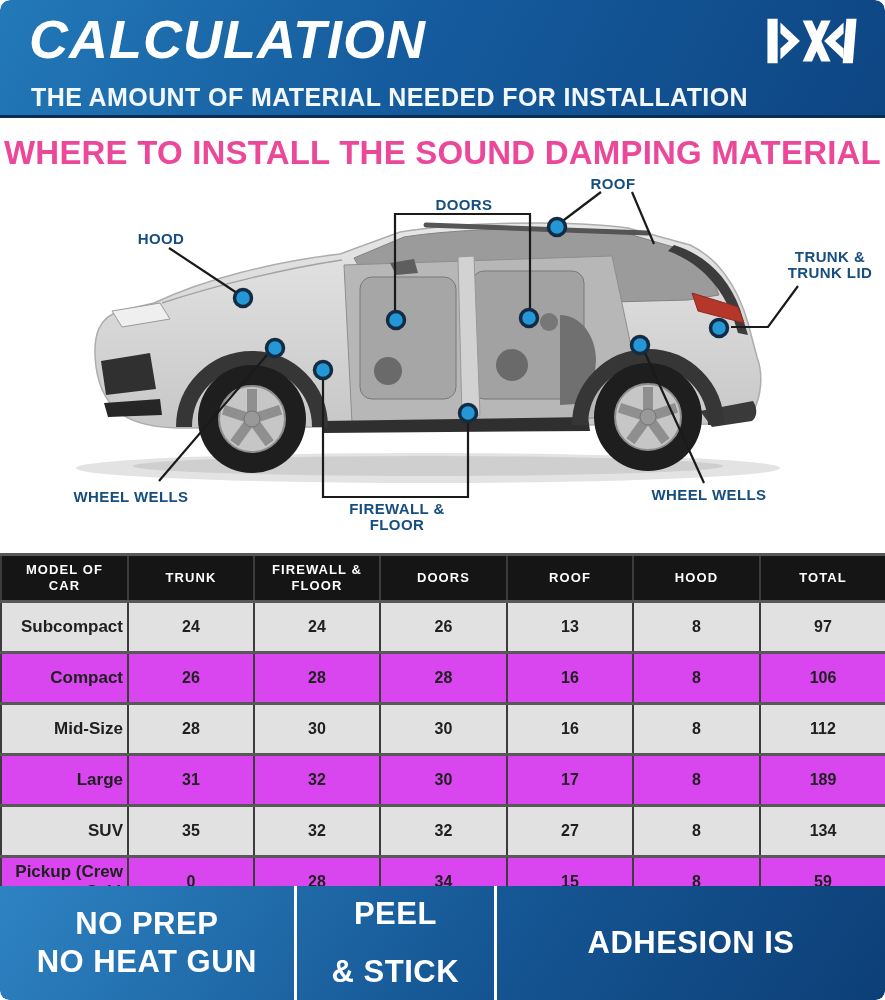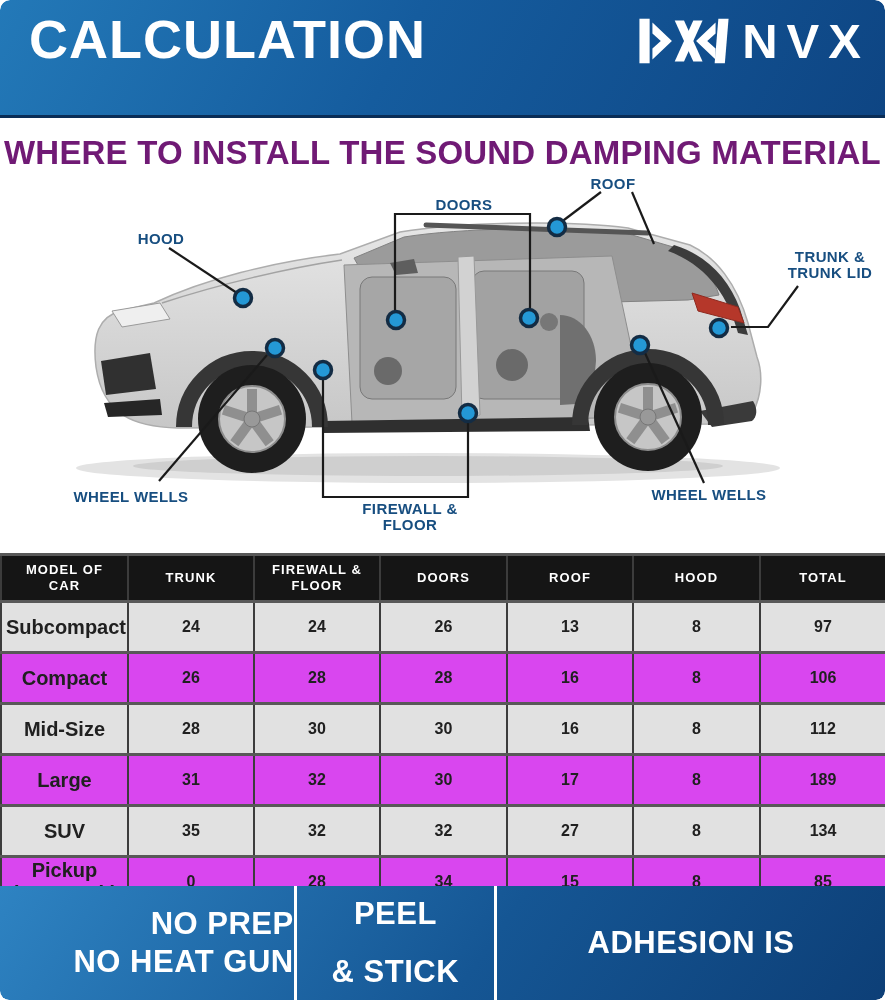--- a/index.html
+++ b/index.html
@@ -4,54 +4,54 @@
 <style>
   html,body{margin:0;padding:0;background:#fff;}
   .page{position:relative;width:885px;height:1000px;overflow:hidden;background:#fff;
         font-family:"Liberation Sans",sans-serif;border-radius:10px 10px 9px 9px;}
 
   
   .hero{position:absolute;top:0;left:0;width:885px;height:118px;box-sizing:border-box;
         background:linear-gradient(118deg,#2379b8 0%,#155c9e 45%,#0e4583 100%);
         border-bottom:3px solid #0a2d56;border-radius:10px 10px 0 0;}
   .hero-title{position:absolute;left:29px;top:12px;margin:0;font-size:54px;line-height:54px;
-        font-weight:700;color:#ffffff;letter-spacing:1px;white-space:nowrap;}
+        font-weight:700;color:#ffffff;letter-spacing:1px;white-space:nowrap;font-style:italic;}
   .hero-sub{position:absolute;left:31px;top:84px;font-size:25px;line-height:26px;
         font-weight:700;color:#f2f7fb;letter-spacing:0.4px;white-space:nowrap;}
   .logo{position:absolute;right:24px;top:15px;display:flex;align-items:center;gap:9px;}
   .logo-text{color:#fff;font-size:49px;line-height:50px;font-weight:700;letter-spacing:9px;margin-right:-9px;}
 
   
   .section-title{position:absolute;top:134px;left:0;width:885px;margin:0;text-align:center;
-        font-size:33px;font-weight:700;color:#701a75;letter-spacing:0.2px;white-space:nowrap;}
+        font-size:33px;font-weight:700;color:#ec4899;letter-spacing:0.2px;white-space:nowrap;}
 
   
   .figure{position:absolute;top:165px;left:0;width:885px;height:382px;}
   .car-svg{position:absolute;left:0;top:0;}
   .cl{position:absolute;transform:translateX(-50%);color:#174e80;font-weight:700;
       font-size:15px;letter-spacing:0.4px;text-align:center;line-height:1.08;white-space:nowrap;}
 
   
   .spec-table{position:absolute;top:553px;left:0;width:885px;border-collapse:collapse;table-layout:fixed;}
   .spec-table th{background:#151515;color:#ffffff;font-size:13px;font-weight:700;letter-spacing:1.1px;
       height:40px;border:2px solid #3c3c3c;text-align:center;padding:2px 4px;}
   .spec-table th .wrap{display:inline-block;max-width:98px;line-height:1.25;}
   .spec-table td{background:#d946ef;font-size:16px;font-weight:700;color:#202020;text-align:center;
       border:2px solid #3c3c3c;height:48px;padding:0 4px;line-height:1.15;}
   .spec-table tr{border-top:3px solid #585858;}
-  .spec-table td.model{text-align:center;font-size:20px;}
+  .spec-table td.model{text-align:right;font-size:17px;}
   .spec-table tr.alt td{background:#e1e1e1;}
 
   
   .footer{position:absolute;top:886px;left:0;width:885px;height:114px;display:flex;
       background:linear-gradient(125deg,#2e83c2 0%,#155694 55%,#0d3f77 100%);
       color:#fff;border-radius:0 0 9px 9px;}
   .footer-sec{display:flex;flex-direction:column;justify-content:center;height:100%;
       text-align:center;font-weight:700;font-size:31px;line-height:38px;letter-spacing:0.5px;}
-  .fs-a{width:296px;align-items:flex-end;}
+  .fs-a{width:296px;}
   .fs-b{width:205px;box-sizing:border-box;border-left:3px solid #ffffff;border-right:3px solid #ffffff;gap:20px;}
   .fs-c{width:391px;align-items:center;}
 </style>
 </head>
 <body>
 
 <div class="page">
 
   <header class="hero">
     <h1 class="hero-title">CALCULATION</h1>
@@ -59,22 +59,22 @@
       <svg width="98" height="52" viewBox="0 0 100 56" aria-hidden="true">
         <g fill="#ffffff">
           <polygon points="2,4 13,4 13,52 2,52"></polygon>
           <path d="M16,8 L37,28 L16,48 L16,36 L25,28 L16,20 Z"></path>
           <polygon points="40,6 50,6 70,50 60,50"></polygon>
           <polygon points="60,6 70,6 50,50 40,50"></polygon>
           <path d="M84,8 L63,28 L84,48 L84,36 L75,28 L84,20 Z"></path>
           <polygon points="87,4 98,4 94,52 83,52"></polygon>
         </g>
       </svg>
-      <span class="logo-text">NVX</span>
-    </div>
+    </div>
+    <div class="hero-sub">THE AMOUNT OF MATERIAL NEEDED FOR INSTALLATION</div>
   </header>
 
   <h2 class="section-title">WHERE TO INSTALL THE SOUND DAMPING MATERIAL</h2>
 
   <div class="figure">
     <svg class="car-svg" width="885" height="382" viewBox="0 0 885 382">
       <defs>
         <linearGradient id="bodyGrad" x1="0" y1="0" x2="0" y2="1">
           <stop offset="0" stop-color="#e6e6e6"></stop>
             <stop offset="1" stop-color="#c7c7c7"></stop>
@@ -164,21 +164,21 @@
 
     <div class="cl" style="left:161px;top:66px">HOOD</div>
     <div class="cl" style="left:613px;top:11px">ROOF</div>
     <div class="cl" style="left:464px;top:32px">DOORS</div>
     <div class="cl" style="left:830px;top:84px">
       <div>TRUNK &amp;</div>
       <div>TRUNK LID</div>
     </div>
     <div class="cl" style="left:131px;top:324px">WHEEL WELLS</div>
     <div class="cl" style="left:709px;top:322px">WHEEL WELLS</div>
-    <div class="cl" style="left:410px;top:336px">
+    <div class="cl" style="left:397px;top:336px">
       <div>FIREWALL &amp;</div>
       <div>FLOOR</div>
     </div>
   </div>
 
   <table class="spec-table">
     <colgroup>
       <col style="width:127px">
         <col style="width:126px">
         <col style="width:126px">
@@ -244,21 +244,21 @@
         <td>8</td>
         <td>134</td>
       </tr>
       <tr>
         <td class="model">Pickup (Crew Cab)</td>
         <td>0</td>
         <td>28</td>
         <td>34</td>
         <td>15</td>
         <td>8</td>
-        <td>85</td>
+        <td>59</td>
       </tr>
     </tbody>
   </table>
 
   <footer class="footer">
     <div class="footer-sec fs-a">
       <div>NO PREP</div>
       <div>NO HEAT GUN</div>
     </div>
     <div class="footer-sec fs-b">

